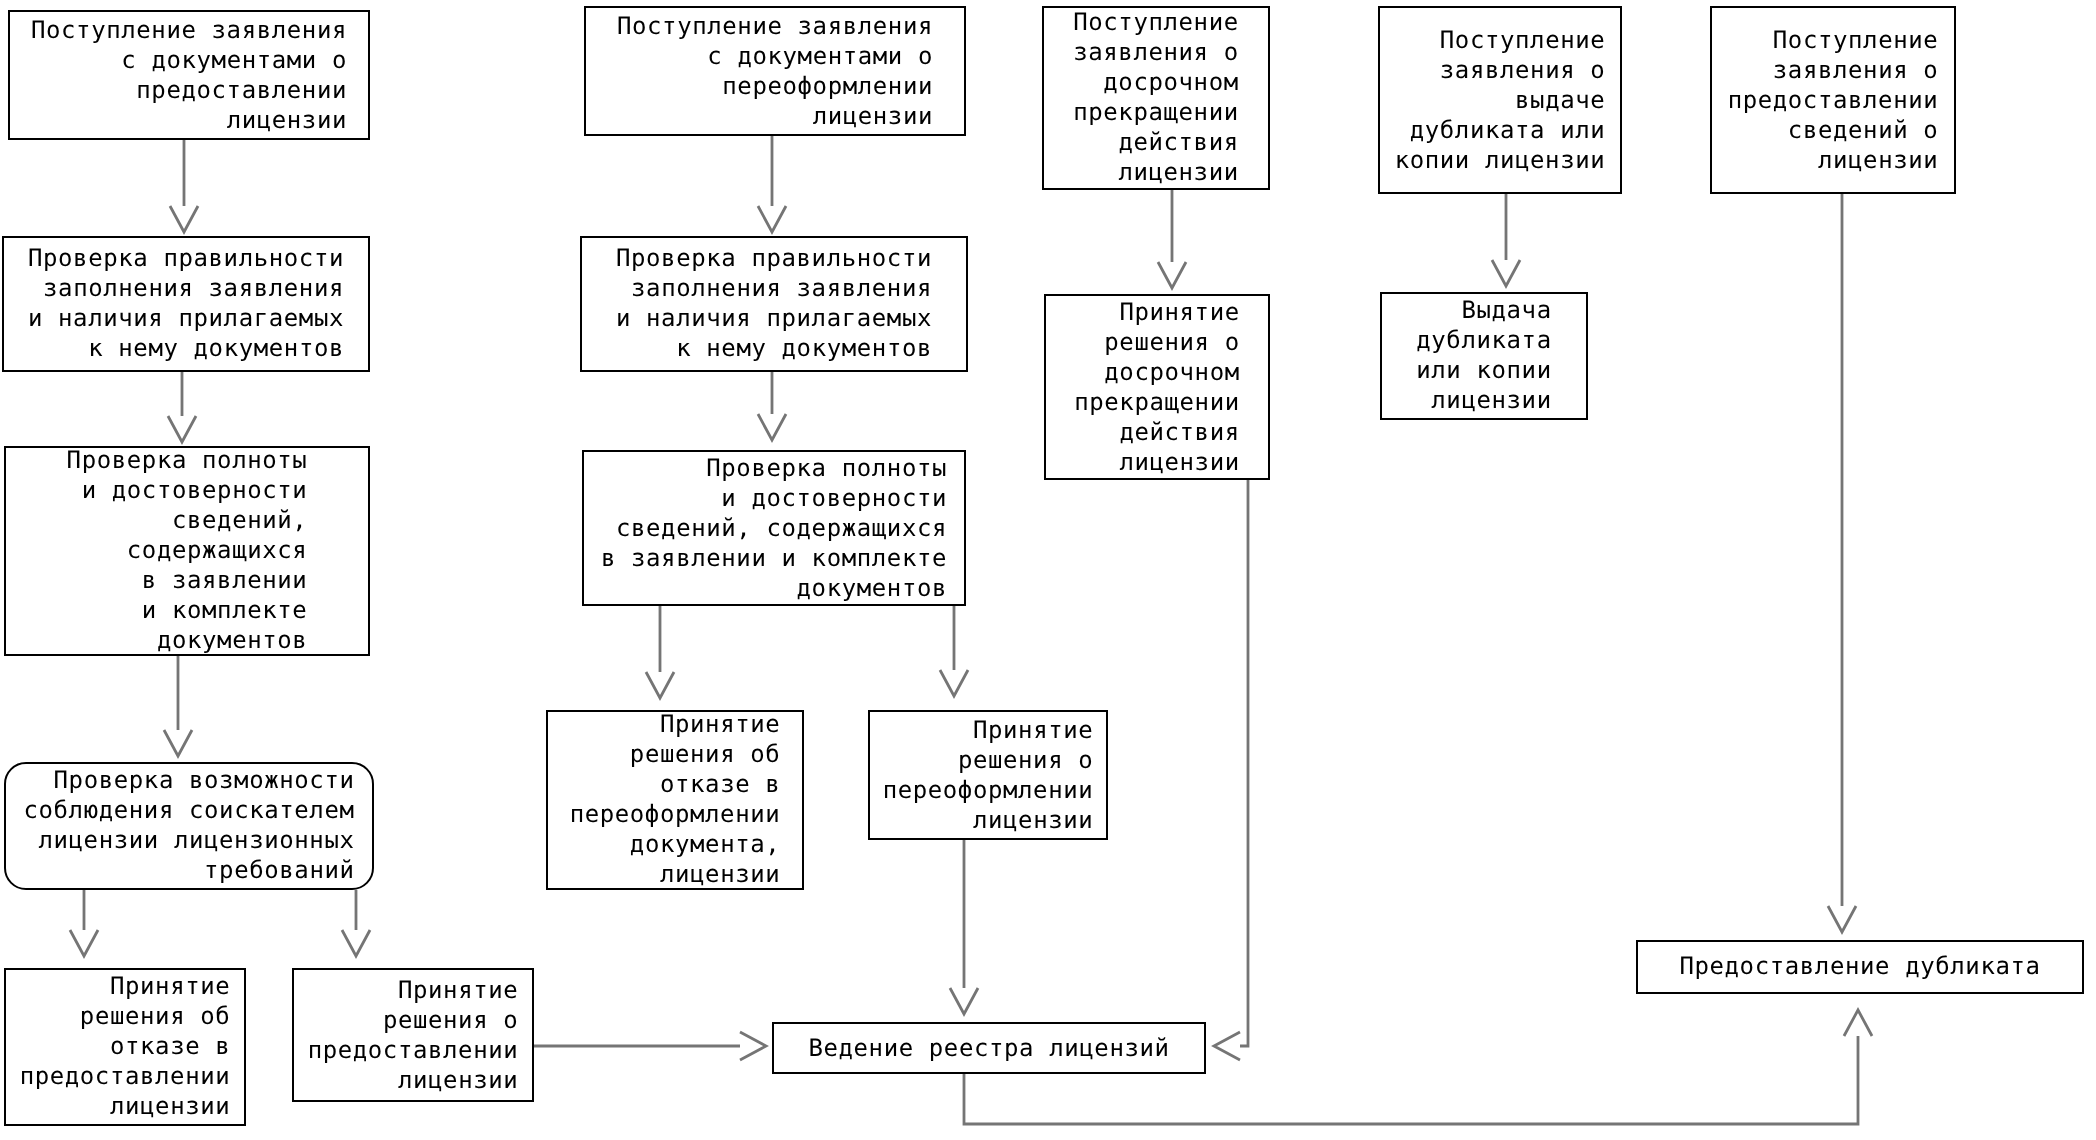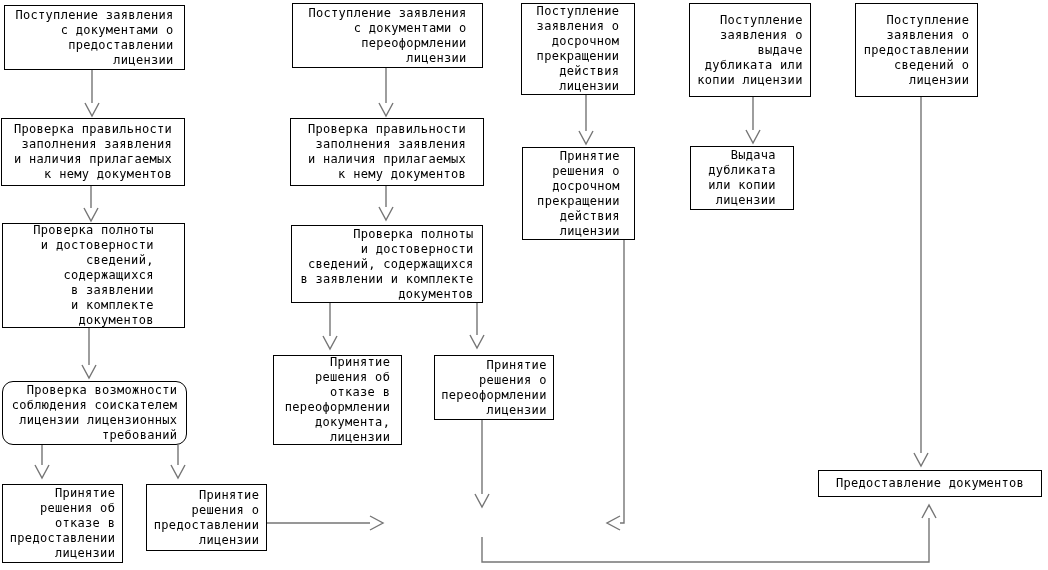--- a/index.html
+++ b/index.html
@@ -142,15 +142,16 @@
 дубликата
 или копии
 лицензии</div>
 
   <div class="node" style="left:855px; top:3px;   width:123px; height:94px;">Поступление
 заявления о
 предоставлении
 сведений о
 лицензии</div>
 
-  <div class="node" style="left:818px; top:470px; width:224px; height:27px;">Предоставление документов</div>
+  <div class="node" style="left:386px; top:511px; width:217px; height:26px;">Ведение реестра лицензий</div>
+  <div class="node" style="left:818px; top:470px; width:224px; height:27px;">Предоставление дубликата</div>
 
 </div>
 
 </body></html>

